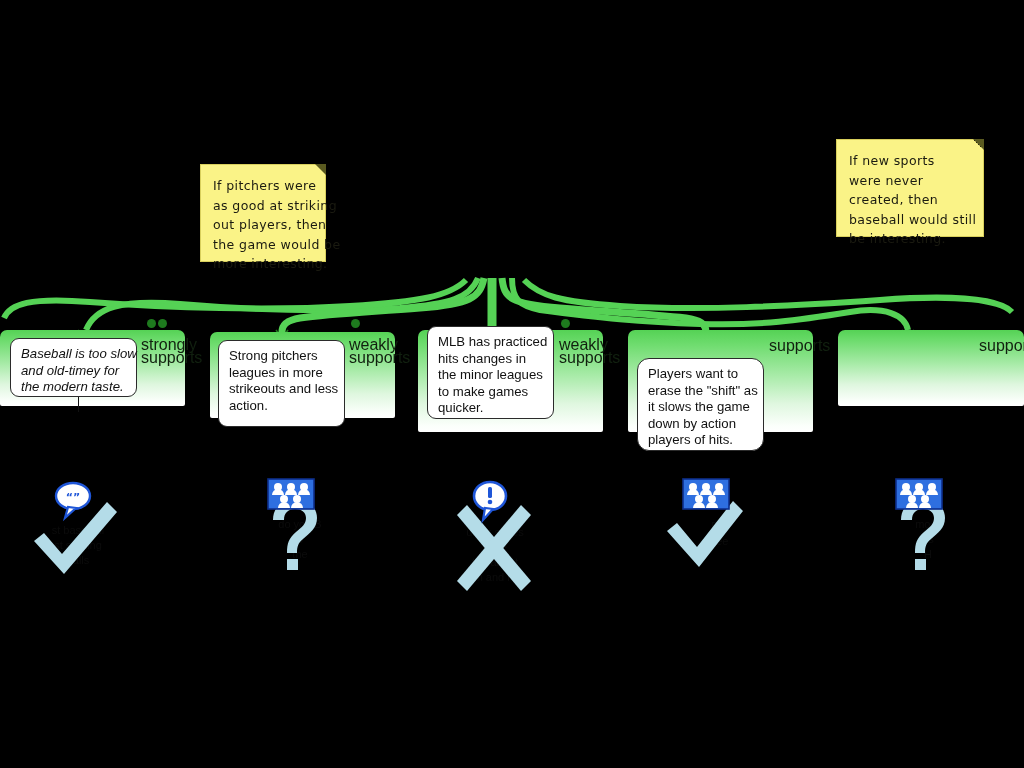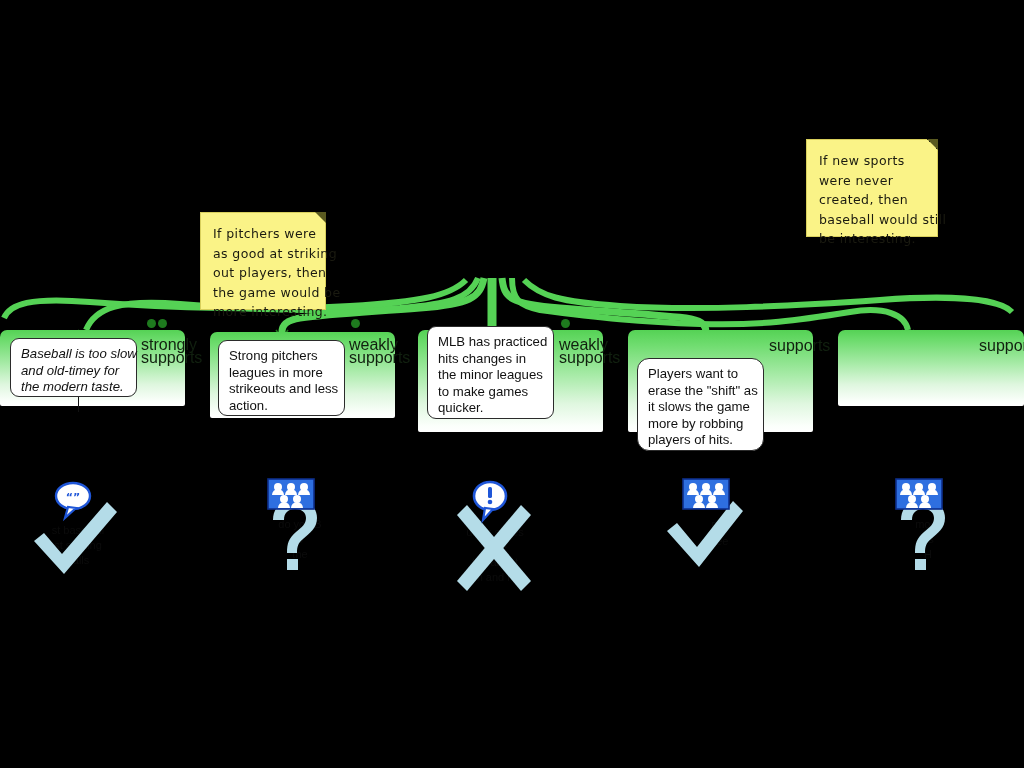--- a/index.html
+++ b/index.html
@@ -149,30 +149,30 @@
       <path d="M 484 278 C 480 298 470 304 420 308 C 370 312 330 314 300 318 C 288 320 282 324 282 332" stroke-width="7"></path>
     </g>
 
     <g fill="none" stroke="#1e7a1e" stroke-width="1.6">
       <path d="M 78 330 l 7 8 l 7 -8"></path>
       <path d="M 276 330 l 6 8 l 6 -8"></path>
       <path d="M 902 330 l 6 8 l 6 -8"></path>
     </g>
   </svg>
 
-  <div class="sticky" id="sticky-1" style="left:200px; top:164px; width:126px; height:98px;margin-top:48px;">
+  <div class="sticky" id="sticky-1" style="left:200px; top:164px; width:126px; height:98px;">
     <span class="fold"></span>
     <div class="line">If pitchers were</div>
     <div class="line">as good at striking</div>
     <div class="line">out players, then</div>
     <div class="line">the game would be</div>
     <div class="line">more interesting.</div>
   </div>
 
-  <div class="sticky" id="sticky-2" style="left:806px; top:139px; width:132px; height:98px;">
+  <div class="sticky" id="sticky-2" style="left:836px; top:139px; width:148px; height:98px;">
     <span class="fold"></span>
     <div class="line">If new sports</div>
     <div class="line">were never</div>
     <div class="line">created, then</div>
     <div class="line">baseball would still</div>
     <div class="line">be interesting.</div>
   </div>
 
 
   <div class="arg-panel" style="left:0px; top:330px; width:185px; height:76px;"></div>
@@ -183,21 +183,21 @@
   </div>
   <div class="rel-label" style="left:141px; top:339px; width:42px;">
     <div>strongly</div>
     <div>supports</div>
   </div>
   <div class="dot" style="left:147px; top:319px;"></div>
   <div class="dot" style="left:158px; top:319px;"></div>
   <div style="position:absolute;left:78px;top:397px;width:1.2px;height:15px;background:#111;"></div>
 
   <div class="arg-panel" style="left:210px; top:332px; width:185px; height:86px;"></div>
-  <div class="arg-card" style="left:218px; top:340px; width:127px; height:76px;">
+  <div class="arg-card" style="left:218px; top:340px; width:127px; height:87px;">
     <div class="line">Strong pitchers</div>
     <div class="line">leagues in more</div>
     <div class="line">strikeouts and less</div>
     <div class="line">action.</div>
   </div>
   <div class="rel-label" style="left:349px; top:339px; width:42px;">
     <div>weakly</div>
     <div>supports</div>
   </div>
   <div class="dot" style="left:351px; top:319px;"></div>
@@ -214,21 +214,21 @@
     <div>weakly</div>
     <div>supports</div>
   </div>
   <div class="dot" style="left:561px; top:319px;"></div>
 
   <div class="arg-panel" style="left:628px; top:330px; width:185px; height:102px;"></div>
   <div class="arg-card" style="left:637px; top:358px; width:127px; height:93px;border-radius:12px;">
     <div class="line">Players want to</div>
     <div class="line">erase the "shift" as</div>
     <div class="line">it slows the game</div>
-    <div class="line">more by robbing</div>
+    <div class="line">down by action</div>
     <div class="line">players of hits.</div>
   </div>
   <div class="rel-label" style="left:769px; top:340px; width:44px;">
     <div>supports</div>
   </div>
 
   <div class="arg-panel" style="left:838px; top:330px; width:186px; height:76px;"></div>
   <div class="rel-label" style="left:979px; top:340px; width:44px;">
     <div>supports</div>
   </div>

